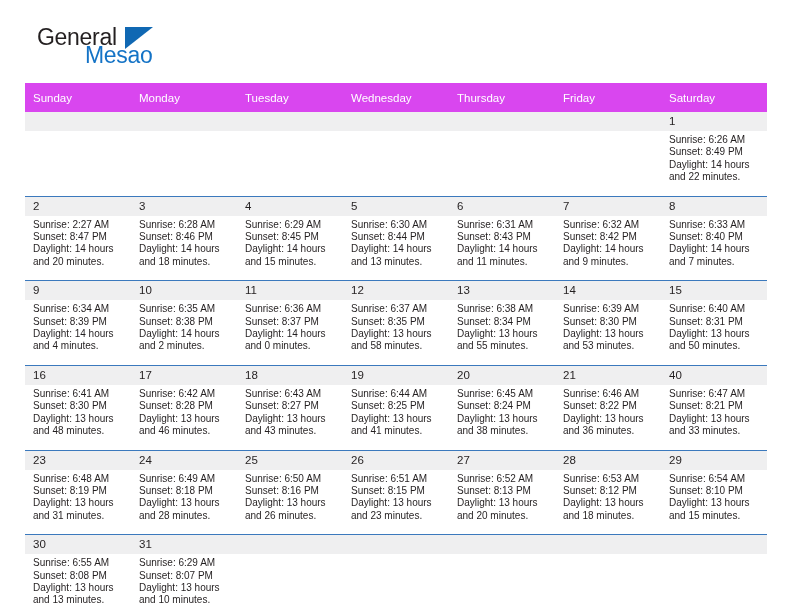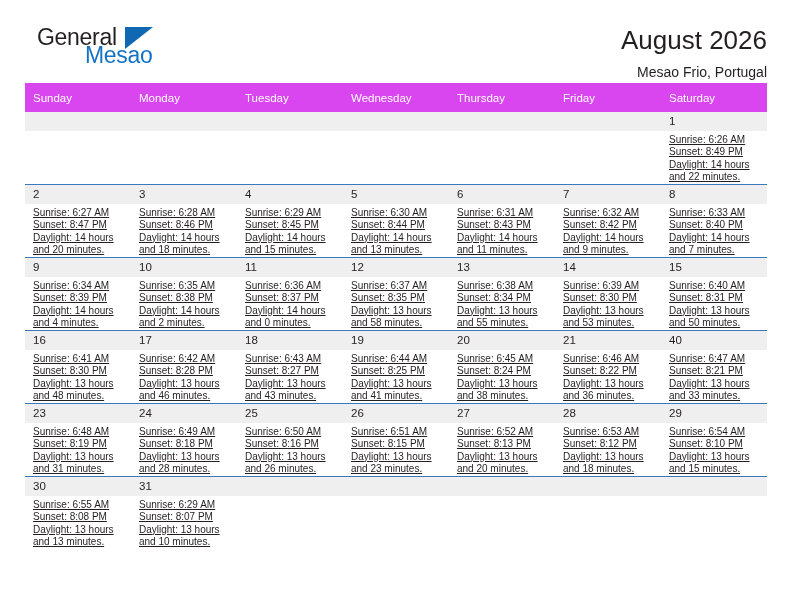--- a/index.html
+++ b/index.html
@@ -111,46 +111,41 @@
   }
   .daynum {
     background: #efeff0;
     font-size: 11.5px;
     color: #231f20;
     padding: 3px 0 3px 8px;
     line-height: 13px;
     height: 13px;
   }
   .info {
-    padding: 3px 6px 0 8px;
+    padding: 3px 6px 12px 8px;
     font-size: 10px;
     line-height: 12.4px;
     color: #231f20;
-    text-decoration: underline;
   }
   .info div { white-space: nowrap; }
   td.empty .daynum { color: transparent; }
 </style>
 </head>
 <body>
 
 <div class="page">
 
   <div class="top">
 
     <div class="logo">
       <span class="logo-general">General</span>
       <span class="logo-flag"></span>
       <span class="logo-blue">Mesao</span>
     </div>
 
-    <div class="titles">
-      <div class="cal-title">August 2026</div>
-      <div class="cal-subtitle">Mesao Frio, Portugal</div>
-    </div>
 
   </div>
 
   <table class="cal">
     <thead>
       <tr>
         <th>Sunday</th>
         <th>Monday</th>
         <th>Tuesday</th>
         <th>Wednesday</th>
@@ -186,21 +181,21 @@
               <div>Sunset: 8:49 PM</div>
               <div>Daylight: 14 hours</div>
               <div>and 22 minutes.</div>
             </div>
           </td>
         </tr>
         <tr class="week">
           <td class="">
             <div class="daynum">2</div>
             <div class="info">
-              <div>Sunrise: 6:27 AM</div>
+              <div>Sunrise: 2:27 AM</div>
               <div>Sunset: 8:47 PM</div>
               <div>Daylight: 14 hours</div>
               <div>and 20 minutes.</div>
             </div>
           </td>
           <td class="">
             <div class="daynum">3</div>
             <div class="info">
               <div>Sunrise: 6:28 AM</div>
               <div>Sunset: 8:46 PM</div>

